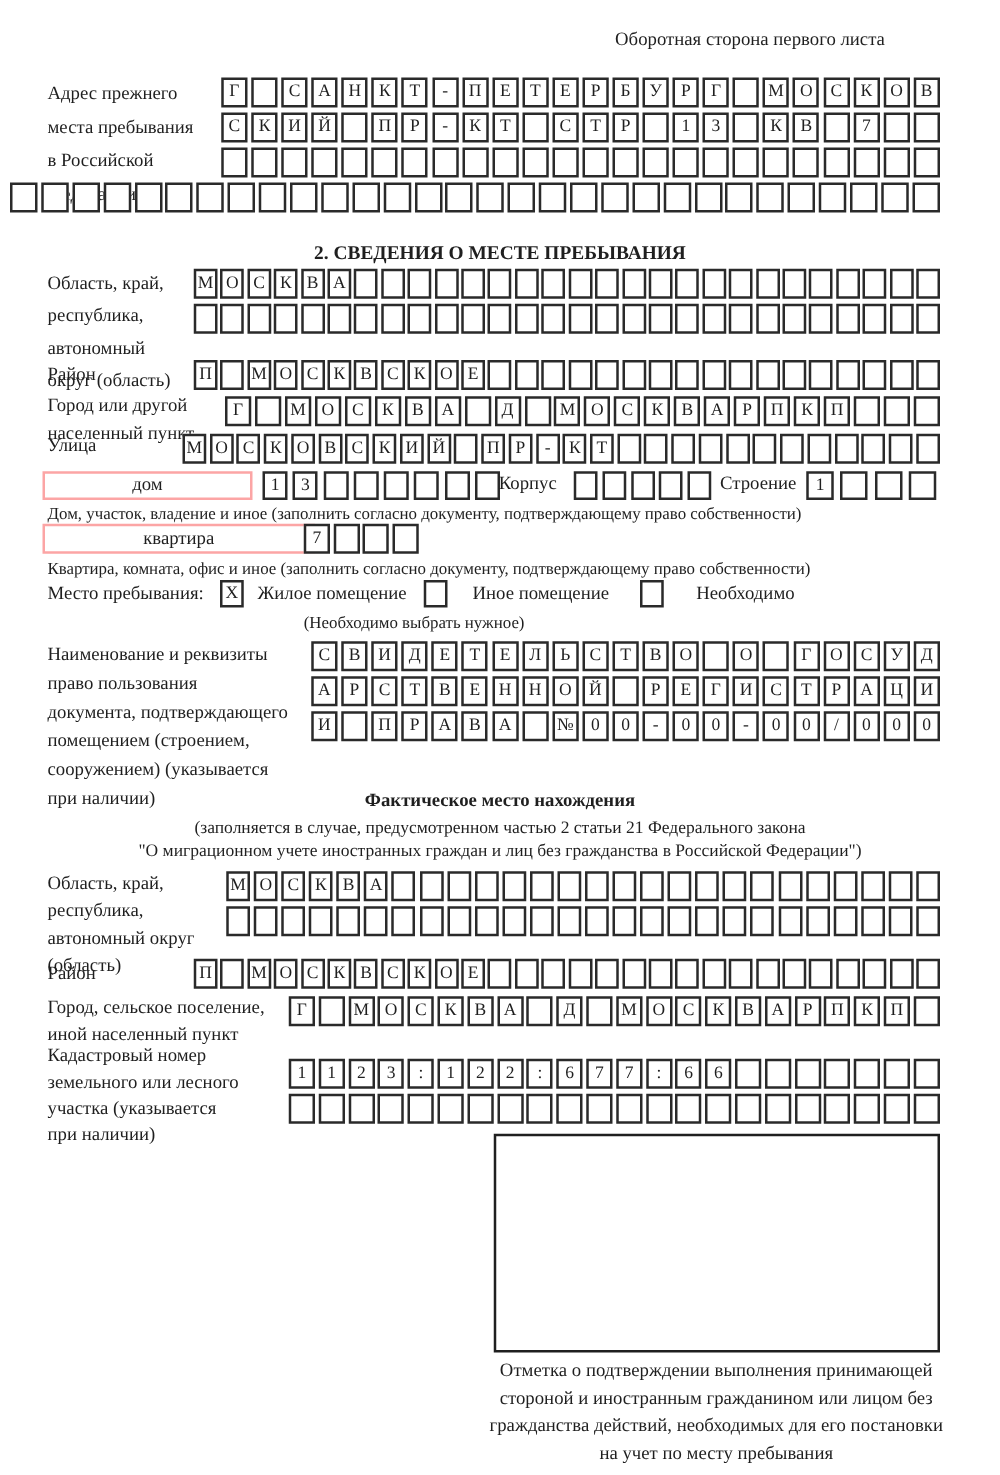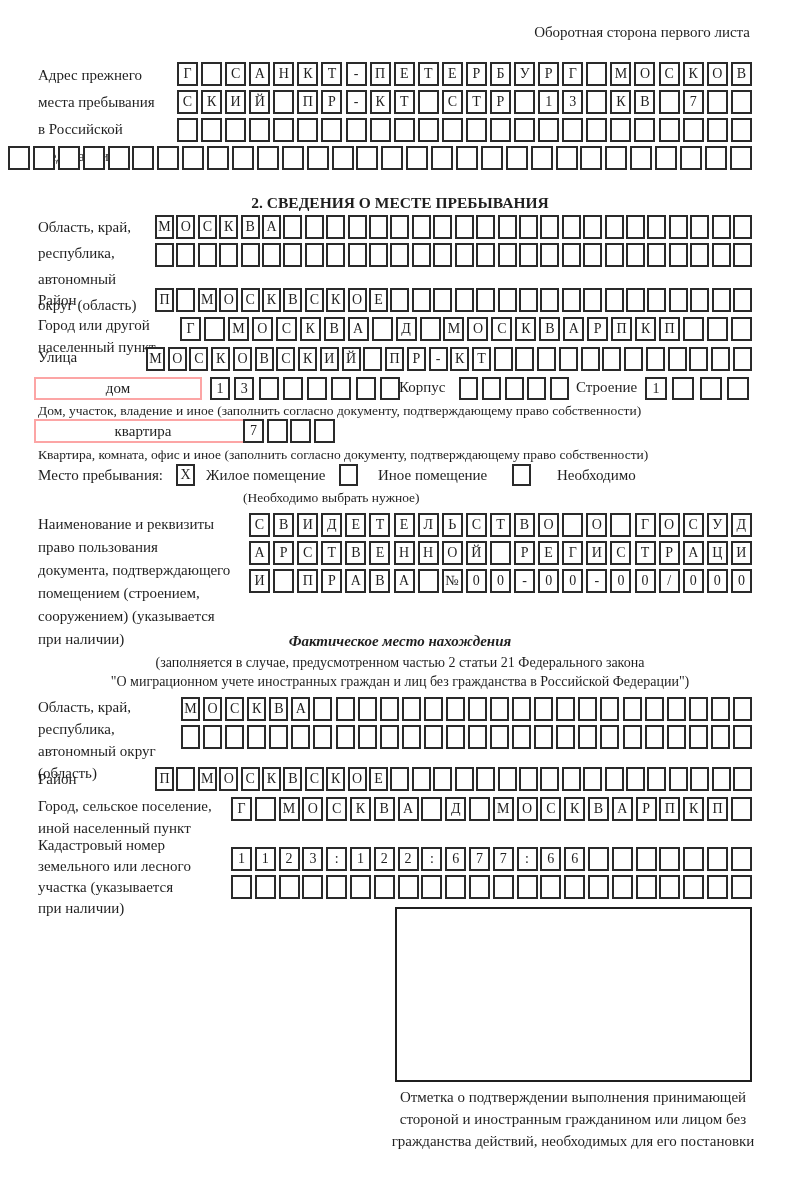--- a/index.html
+++ b/index.html
@@ -3,21 +3,21 @@
 <meta charset="utf-8">
 <style>
   html,body{margin:0;padding:0;background:#ffffff;}
   #page{position:relative;width:800px;height:1180px;background:#ffffff;
         font-family:"Liberation Serif","DejaVu Serif",serif;color:#1f1f1f;overflow:hidden;}
   .abs{position:absolute;}
   .lbl{font-size:15px;white-space:nowrap;}
   .small{font-size:13.5px;white-space:nowrap;}
   .center{text-align:center;}
   .bold{font-weight:bold;text-align:center;}
-  .right{text-align:right;}
+  .right{text-align:center;}
   .lines .line{white-space:nowrap;}
   .cells{position:absolute;display:flex;justify-content:space-between;}
   .cells .cell{box-sizing:border-box;width:var(--cw,21px);height:100%;
                border:2px solid #2a2a2a;display:flex;align-items:center;justify-content:center;
                font-size:14px;line-height:1;background:#fff;}
   .rect{position:absolute;box-sizing:border-box;border:2px solid #fca5a5;
         display:flex;align-items:center;justify-content:center;font-size:15px;background:#fff;}
   .checkbox{position:absolute;box-sizing:border-box;border:2px solid #2a2a2a;width:19px;height:22px;
             display:flex;align-items:center;justify-content:center;font-size:14px;background:#fff;}
   .stamp{position:absolute;box-sizing:border-box;border:2px solid #1f1f1f;background:#fff;}
@@ -427,21 +427,21 @@
       <div class="cell">0</div>
       <div class="cell">-</div>
       <div class="cell">0</div>
       <div class="cell">0</div>
       <div class="cell">/</div>
       <div class="cell">0</div>
       <div class="cell">0</div>
       <div class="cell">0</div>
     </div>
 
-  <div class="abs lbl bold center" style="left:0;top:633px;width:800px;font-style:italic;">Фактическое место нахождения</div>
+  <div class="abs lbl bold center" style="left:0;top:633px;width:800px;">Фактическое место нахождения</div>
   <div class="abs center" style="left:0;top:655px;width:800px;font-size:14px;">(заполняется в случае, предусмотренном частью 2 статьи 21 Федерального закона</div>
   <div class="abs center" style="left:0;top:674px;width:800px;font-size:14px;">"О миграционном учете иностранных граждан и лиц без гражданства в Российской Федерации")</div>
 
   <div class="abs lbl lines" style="left:38px;top:696px;line-height:22px;">
       <div class="line">Область, край,</div>
       <div class="line">республика,</div>
       <div class="line">автономный округ</div>
       <div class="line">(область)</div>
     </div>
   <div class="cells" style="left:181px;top:697px;width:571px;height:24px;--cw:19px;">
@@ -615,15 +615,16 @@
       <div class="cell"></div>
       <div class="cell"></div>
       <div class="cell"></div>
     </div>
 
   <div class="stamp" style="left:395px;top:907px;width:357px;height:175px;"></div>
   <div class="abs lbl lines center" style="left:363px;top:1086px;width:420px;line-height:22px;white-space:normal;">
       <div class="line">Отметка о подтверждении выполнения принимающей</div>
       <div class="line">стороной и иностранным гражданином или лицом без</div>
       <div class="line">гражданства действий, необходимых для его постановки</div>
+      <div class="line">на учет по месту пребывания</div>
     </div>
 
 </div>
 
 </body></html>

